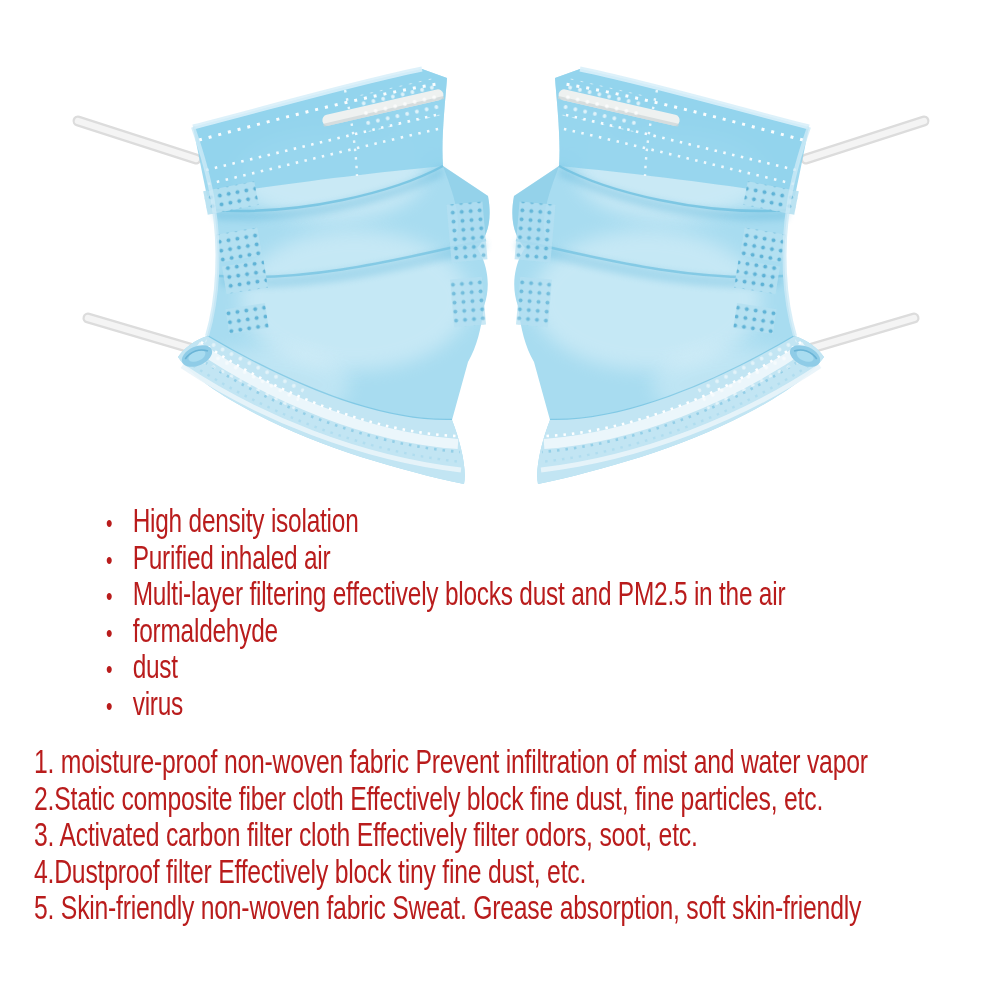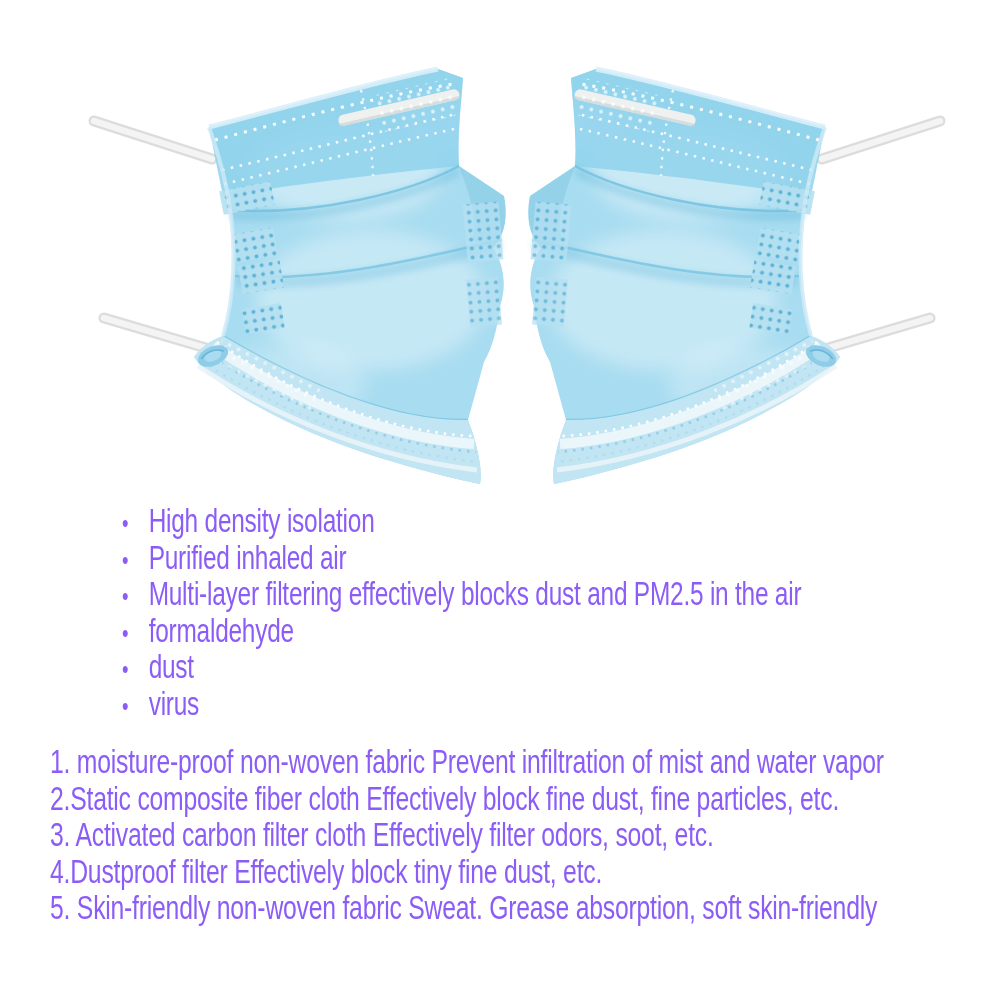--- a/index.html
+++ b/index.html
@@ -1,18 +1,18 @@
 <!DOCTYPE html>
 <html><head>
 <meta charset="utf-8">
 <style>
   html,body{margin:0;padding:0;background:#ffffff;}
   .stage{
     position:relative;width:958px;height:1000px;background:#ffffff;
-    overflow:hidden;font-family:"Liberation Sans",sans-serif;color:#8b5cf6;margin-left:16px;
+    overflow:hidden;font-family:"Liberation Sans",sans-serif;color:#b91c1c;
   }
   .photo{position:absolute;left:0;top:0;width:1000px;height:520px;}
   ul.features{
     position:absolute;left:106px;top:504px;margin:0;padding:0;list-style:none;
     font-size:33px;line-height:33.5px;white-space:nowrap;
     transform:scaleX(.74);transform-origin:0 0;
   }
   ul.features .b{display:inline-block;width:36px;font-size:25px;}
   .layers{
     position:absolute;left:34px;top:744px;margin:0;padding:0;

